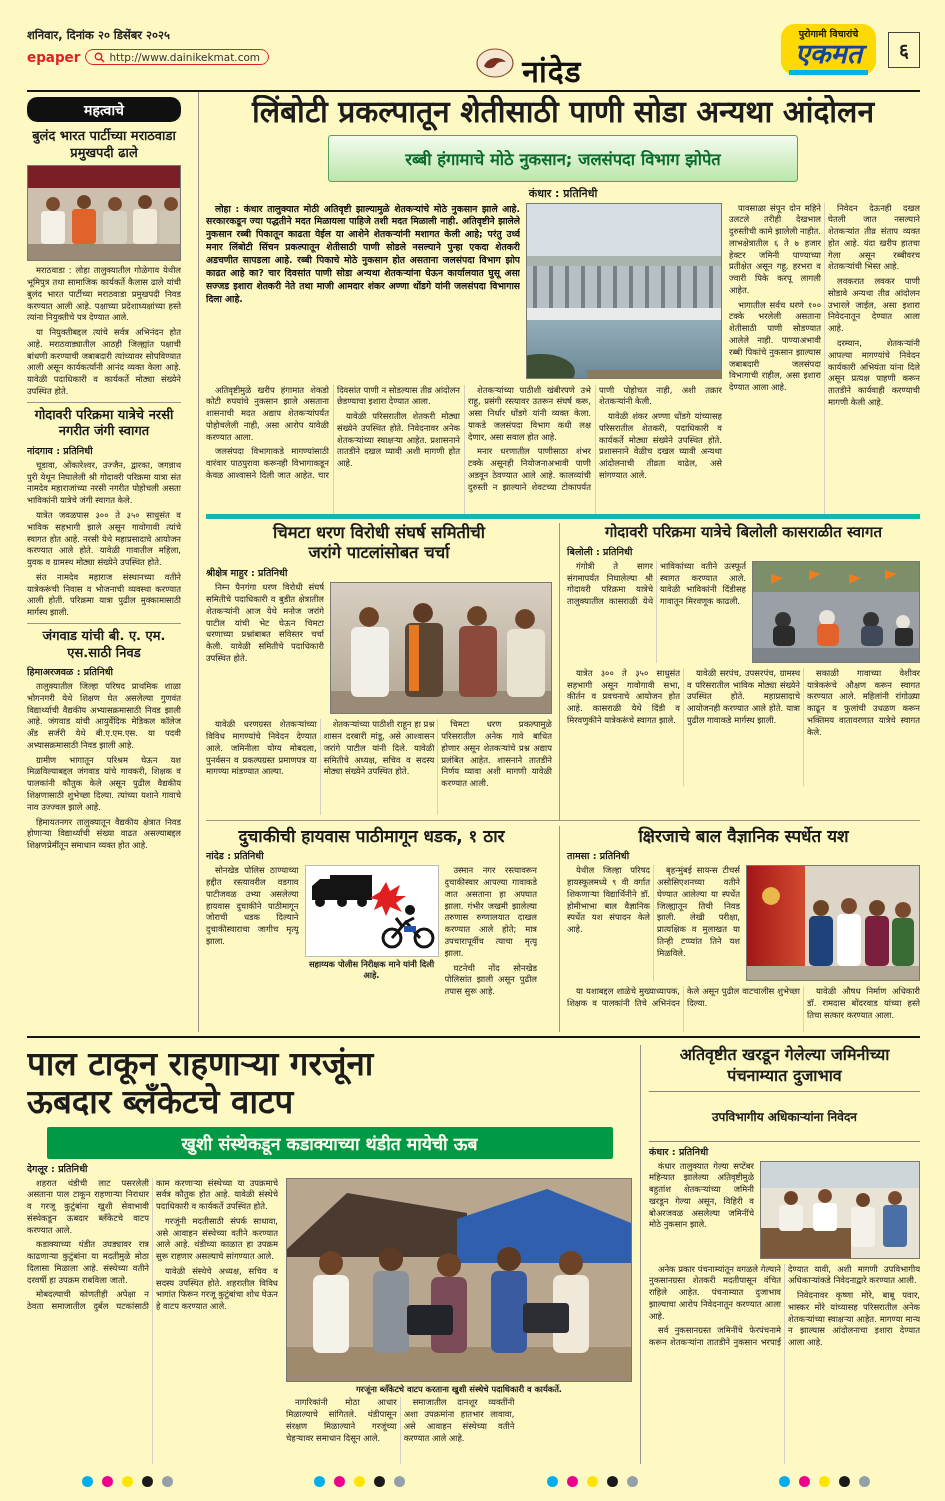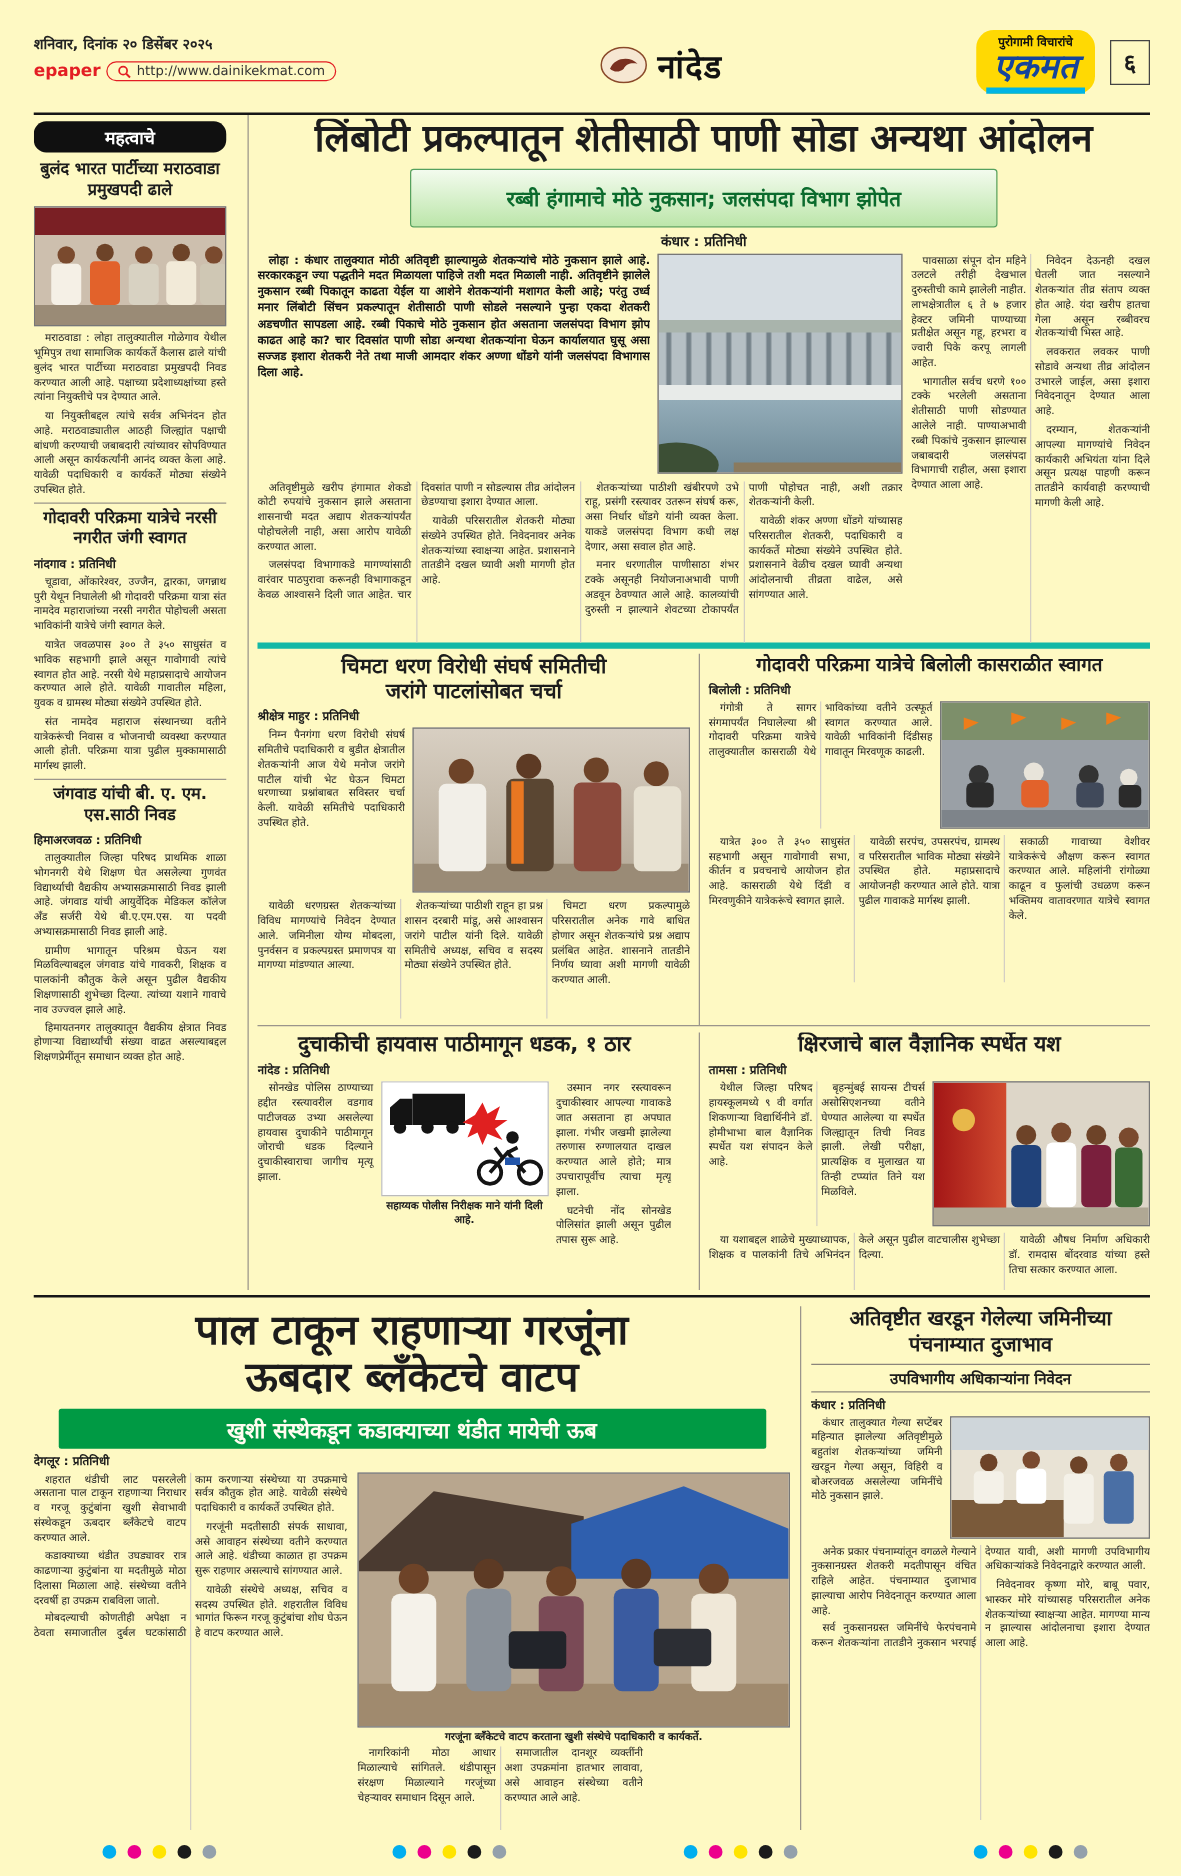--- a/index.html
+++ b/index.html
@@ -8,21 +8,21 @@
   .page { width:945px; height:1501px; background:#fef9c3; padding:24px 25px 0 27px; position:relative; overflow:hidden; }
 
   
   .hdr { display:flex; align-items:flex-start; justify-content:space-between; height:62px; }
   .hdr-left { width:250px; padding-top:3px; }
   .date-line { font-size:11.5px; font-weight:bold; color:#222; }
   .epaper-row { display:flex; align-items:center; gap:5px; margin-top:7px; }
   .epaper { color:#e31e24; font-weight:bold; font-size:13.5px; }
   .url-box { display:flex; align-items:center; gap:4px; border:1.5px solid #e31e24; border-radius:10px; padding:1px 8px; font-size:10.5px; color:#333; }
   .hdr-center { display:flex; align-items:center; gap:8px; padding-top:10px; }
-  .edition { font-size:26px; font-weight:bold; letter-spacing:1px; color:#111; }
+  .edition { font-size:30px; font-weight:bold; letter-spacing:1px; color:#111;margin-top:16px; }
   .hdr-right { display:flex; align-items:flex-start; gap:12px; }
   .mast { background:#ffd903; padding:3px 8px 0; text-align:center; border-radius:14px; }
   .tagline { font-size:9.5px; font-weight:bold; color:#111; }
   .mast-title { font-size:27px; font-weight:bold; font-style:italic; color:#15449c; line-height:1.05; border-bottom:5px solid #00b4e4; padding:0 6px 2px; }
   .pageno { font-size:19px; font-weight:bold; border:1.5px solid #444; padding:4px 10px; margin-top:8px; }
   .rule { height:2px; background:#161616; margin-top:4px; }
 
   
   .bt { font-size:8.4px; line-height:1.4; text-align:justify; color:#222; }
   .bt p { margin-bottom:3px; text-indent:9px; }
@@ -83,29 +83,29 @@
   .crash-box { width:134px; height:92px; background:#fff; border:1px solid #bbb; }
   .sci-flex { display:flex; gap:6px; margin-top:2px; }
   .sci-text { flex:1; height:116px; overflow:hidden; }
   .sci-photo { width:174px; height:116px; }
   .sci-undercols { height:52px; margin-top:5px; overflow:hidden; }
 
   
   .bottom { display:flex; height:426px; padding-top:7px; overflow:hidden; }
   .bottom-left { width:614px; padding-right:8px; border-right:1px solid #9a958b; overflow:hidden; }
   .bottom-right { flex:1; padding-left:8px; overflow:hidden; }
-  .h-bottom { font-size:33px; font-weight:bold; text-align:center; line-height:1.16; }
+  .h-bottom { font-size:33px; font-weight:bold; text-align:left; line-height:1.16; }
   .green-bar { display:block; margin:5px auto 2px; width:566px; background:#009a44; color:#fffdf0; font-weight:bold; font-size:17.5px; text-align:center; padding:4px 0; border-radius:2px; }
   .bl-body { display:flex; gap:8px; margin-top:2px; }
   .bl-textcols { width:254px; height:296px; overflow:hidden; }
   .bl-photostack { flex:1; }
   .bl-photo { width:100%; height:204px; }
   .bl-undercols { height:70px; margin-top:3px; overflow:hidden; }
   .br-head { font-size:16px; font-weight:bold; text-align:center; line-height:1.3; }
-  .br-subhead { font-size:12px; font-weight:bold; text-align:center; border-top:1px solid #8a857b; border-bottom:1px solid #8a857b; padding:2px 0; margin:4px 0 3px; }
+  .br-subhead { font-size:12px; font-weight:bold; text-align:center; border-top:1px solid #8a857b; border-bottom:1px solid #8a857b; padding:16px 0; margin:4px 0 3px; }
   .br-body { display:flex; gap:6px; margin-top:2px; }
   .br-textcol { width:114px; height:98px; overflow:hidden; }
   .br-photo { width:160px; height:98px; }
   .br-cols { height:220px; margin-top:5px; overflow:hidden; }
 
   
   .regmarks { display:flex; justify-content:space-between; padding:12px 50px 0 55px; }
   .dotrow { display:flex; gap:9px; }
   .dot { width:11px; height:11px; border-radius:50%; }
   .dc { background:#00aeef; } .dm { background:#ec008c; } .dy { background:#ffe400; }

